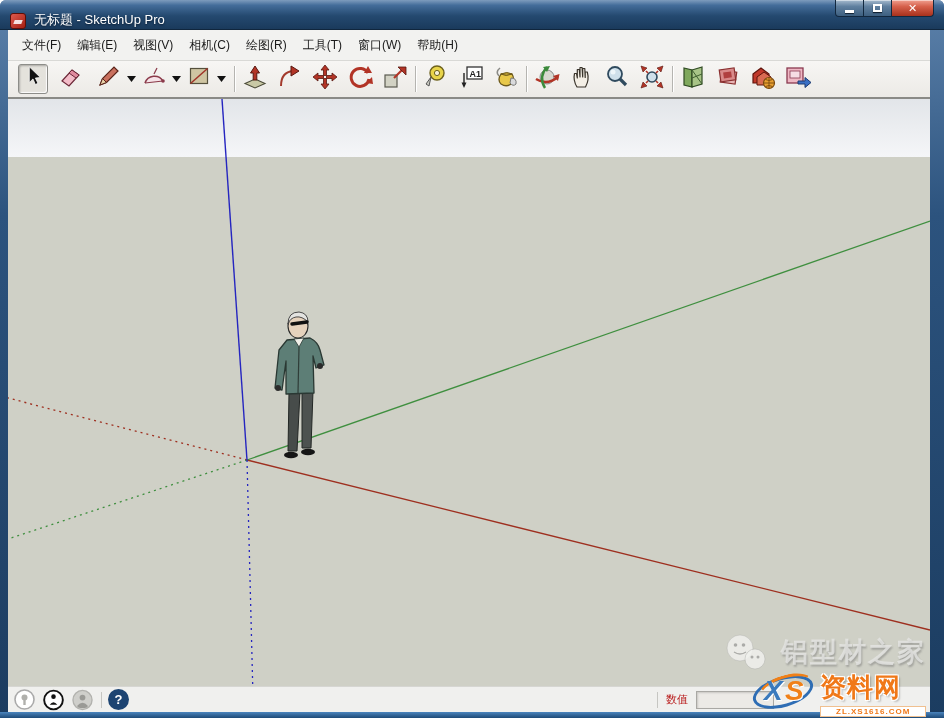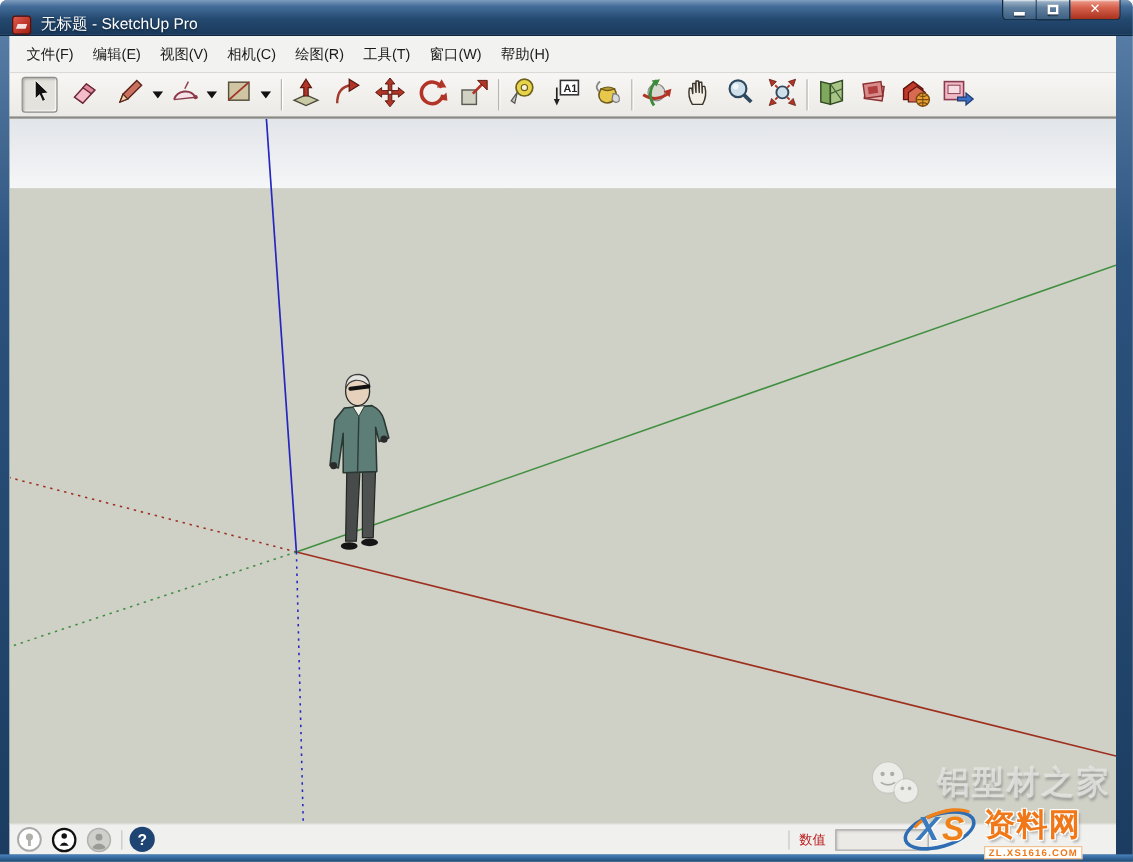--- a/index.html
+++ b/index.html
@@ -69,21 +69,21 @@
   .xs-ellipse2 { position:absolute; left:6px; top:1px; width:58px; height:30px;
     border:2px solid transparent; border-top:3px solid #f08018; border-radius:50%; transform:rotate(-16deg); }
   .xs-x { position:absolute; left:12px; top:1px; font-size:28px; font-weight:bold; font-style:italic;
     color:#3a7abd; text-shadow:1px 1px 0 #fff; }
   .xs-s { position:absolute; left:33px; top:1px; font-size:28px; font-weight:bold; font-style:italic;
     color:#f08018; text-shadow:1px 1px 0 #fff; }
   .xs-right { position:absolute; left:68px; top:0; }
   .xs-zlw { font-size:26px; font-weight:bold; color:#f07818; letter-spacing:1px; line-height:26px;
     text-shadow:-1px -1px 0 #fff,1px -1px 0 #fff,-1px 1px 0 #fff,1px 1px 0 #fff, 2px 2px 2px rgba(0,0,0,.25); }
   .xs-url { margin-top:0px; font-size:8px; font-weight:bold; color:#f07818; background:#fff;
-    padding:0 3px; letter-spacing:1px; display:inline-block; border:1px solid #f0c090; }
+    padding:0 15px; letter-spacing:1px; display:inline-block; border:1px solid #f0c090; }
   
   .statusbar { height:26px; flex:0 0 auto; background:#f0f0ee; border-top:1px solid #d6d6d2;
     display:flex; align-items:center; padding:0 6px; position:relative; }
   .sicon { width:21px; height:21px; border-radius:50%; margin-right:8px;
     display:flex; align-items:center; justify-content:center; flex:0 0 auto; }
   .sicon svg { display:block; }
   .ssep { width:1px; height:16px; background:#c6c6c2; margin:0 6px 0 0; }
   .status-msg { font-size:12.5px; color:#1c1c1c; margin-left:14px; white-space:nowrap; }
   .spacer { flex:1 1 auto; }
   .vcb-sep { width:1px; height:16px; background:#c6c6c2; margin-right:8px; }

